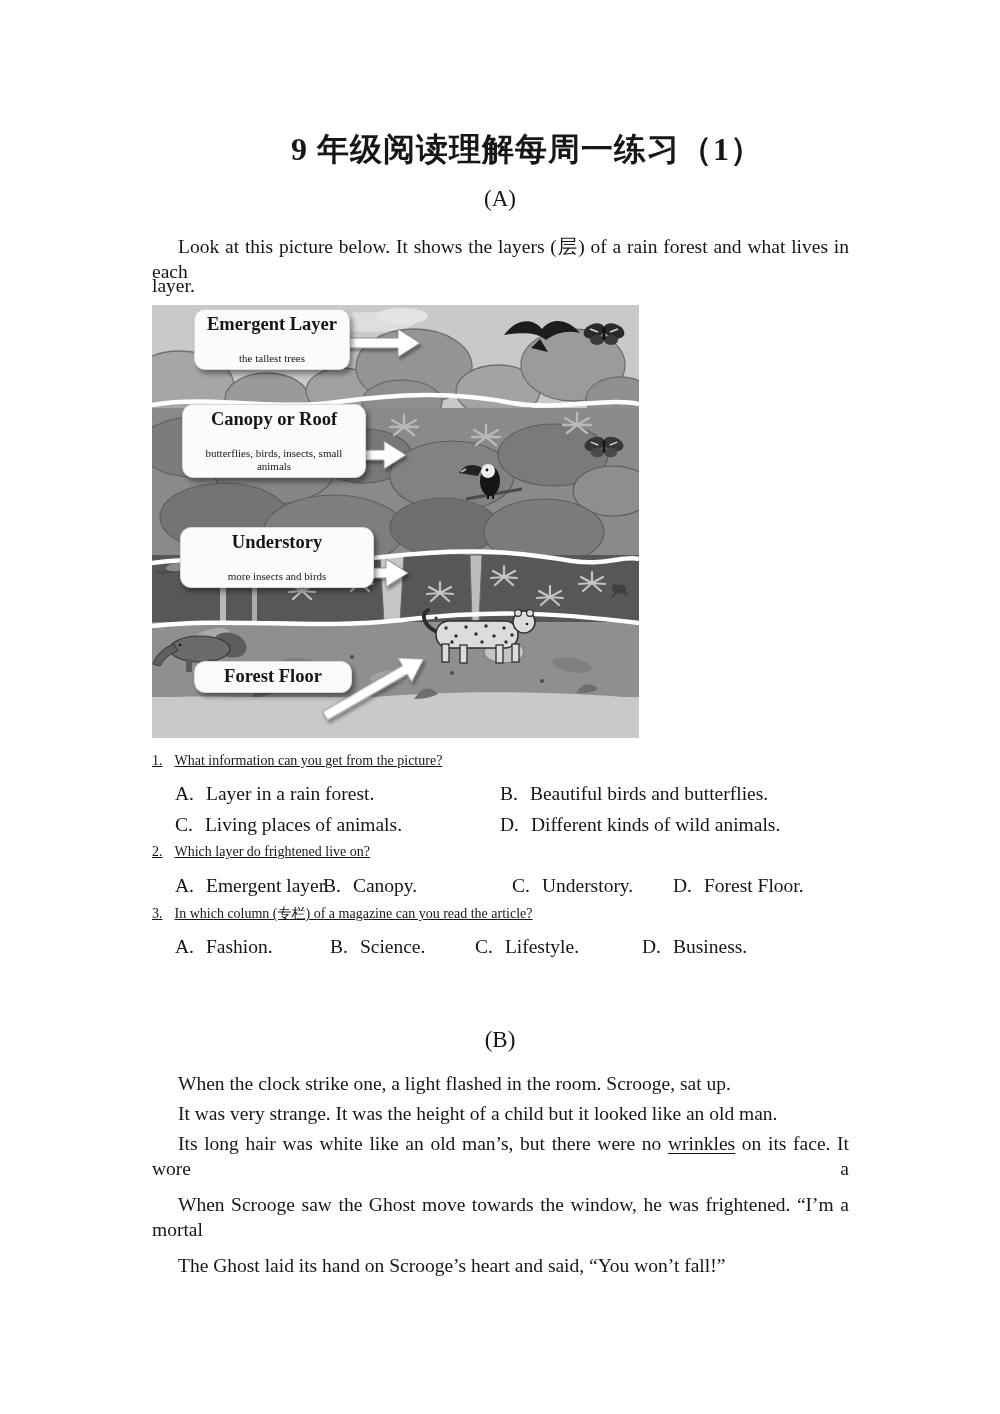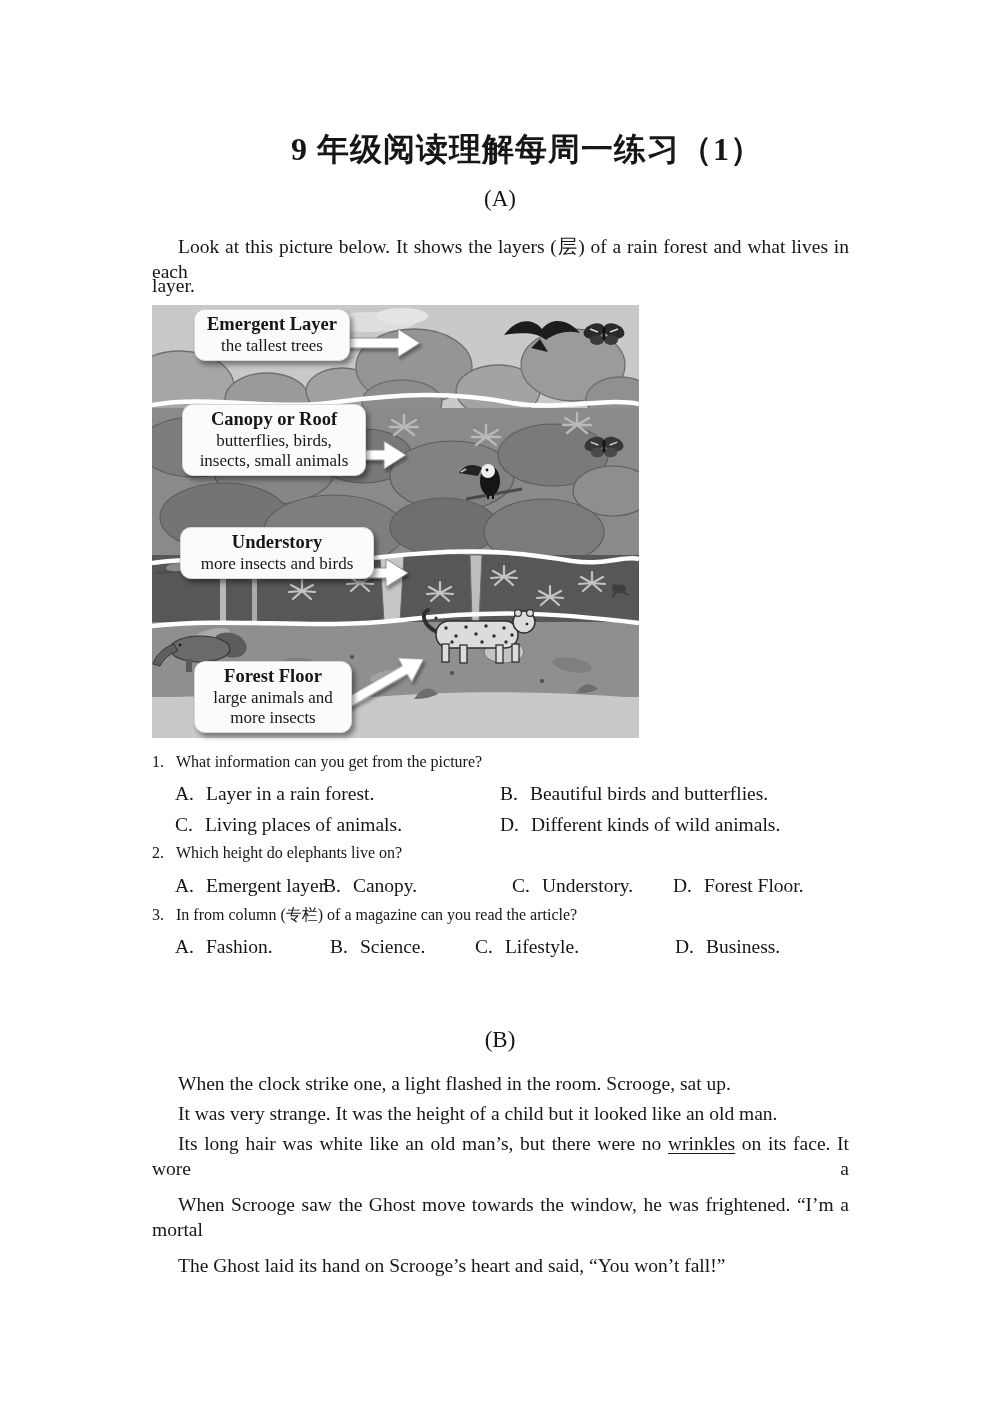--- a/index.html
+++ b/index.html
@@ -5,30 +5,30 @@
   html,body{margin:0;padding:0;background:#ffffff;}
   .page{position:relative;width:1000px;height:1414px;background:#ffffff;
         font-family:"Liberation Serif","DejaVu Serif",serif;color:#161616;overflow:hidden;}
   .abs{position:absolute;}
   .center{left:0;width:100%;text-align:center;}
   .title{font-size:32px;font-weight:700;letter-spacing:1px;margin-left:27px;}
   .sec{font-size:23px;}
   .bline{font-size:19.5px;line-height:25px;width:697px;}
   .jline{text-align:justify;text-align-last:justify;}
   .indent{text-indent:26px;}
-  .qline{font-size:16px;white-space:nowrap;}
+  .qline{font-size:14px;white-space:nowrap;text-decoration:underline;}
   .opt{position:absolute;font-size:19.5px;white-space:nowrap;}
   .letter{margin-right:12px;}
   .u{text-decoration:underline;text-underline-offset:3px;}
   .figure{width:487px;height:494px;padding-left:24px;}
   .figure svg{position:absolute;left:0;top:0;}
   .flabel{position:absolute;background:#fbfbfb;border:1px solid #d8d8d8;border-radius:11px;
           box-shadow:3px 4px 5px rgba(0,0,0,.4);text-align:center;padding:4px 7px;line-height:1.18;}
   .flabel-title{font-weight:700;font-size:18.5px;}
-  .flabel-desc{font-size:17px;}
+  .flabel-desc{font-size:11px;margin-top:16px;}
 </style>
 </head>
 <body>
 
 <div class="page">
 
   <div class="abs center title" style="top:128px">9 年级阅读理解每周一练习（1）</div>
   <div class="abs center sec" style="top:186px">(A)</div>
 
   <div class="abs bline jline indent" style="left:152px;top:234px">Look at this picture below. It shows the layers (层) of a rain forest and what lives in each</div>
@@ -226,69 +226,68 @@
     <div class="flabel" style="left:30px;top:99px;width:168px">
       <div class="flabel-title">Canopy or Roof</div>
       <div class="flabel-desc">butterflies, birds, insects, small animals</div>
     </div>
     <div class="flabel" style="left:28px;top:222px;width:178px">
       <div class="flabel-title">Understory</div>
       <div class="flabel-desc">more insects and birds</div>
     </div>
     <div class="flabel" style="left:42px;top:356px;width:142px">
       <div class="flabel-title">Forest Floor</div>
-      <div class="flabel-desc">large animals and more insects</div>
     </div>
   </div>
 
   <div class="abs qline" style="left:152px;top:753px">
     <span class="letter">1.</span><span>What information can you get from the picture?</span>
   </div>
   <div class="opt" style="left:175px;top:783px">
     <span class="letter">A.</span><span>Layer in a rain forest.</span>
   </div>
   <div class="opt" style="left:500px;top:783px">
     <span class="letter">B.</span><span>Beautiful birds and butterflies.</span>
   </div>
   <div class="opt" style="left:175px;top:814px">
     <span class="letter">C.</span><span>Living places of animals.</span>
   </div>
   <div class="opt" style="left:500px;top:814px">
     <span class="letter">D.</span><span>Different kinds of wild animals.</span>
   </div>
 
   <div class="abs qline" style="left:152px;top:844px">
-    <span class="letter">2.</span><span>Which height do elephants live on?</span>
+    <span class="letter">2.</span><span>Which layer do frightened live on?</span>
   </div>
   <div class="opt" style="left:175px;top:875px">
     <span class="letter">A.</span><span>Emergent layer.</span>
   </div>
   <div class="opt" style="left:323px;top:875px">
     <span class="letter">B.</span><span>Canopy.</span>
   </div>
   <div class="opt" style="left:512px;top:875px">
     <span class="letter">C.</span><span>Understory.</span>
   </div>
   <div class="opt" style="left:673px;top:875px">
     <span class="letter">D.</span><span>Forest Floor.</span>
   </div>
 
   <div class="abs qline" style="left:152px;top:905px">
-    <span class="letter">3.</span><span>In from column (专栏) of a magazine can you read the article?</span>
+    <span class="letter">3.</span><span>In which column (专栏) of a magazine can you read the article?</span>
   </div>
   <div class="opt" style="left:175px;top:936px">
     <span class="letter">A.</span><span>Fashion.</span>
   </div>
   <div class="opt" style="left:330px;top:936px">
     <span class="letter">B.</span><span>Science.</span>
   </div>
   <div class="opt" style="left:475px;top:936px">
     <span class="letter">C.</span><span>Lifestyle.</span>
   </div>
-  <div class="opt" style="left:675px;top:936px">
+  <div class="opt" style="left:642px;top:936px">
     <span class="letter">D.</span><span>Business.</span>
   </div>
 
   <div class="abs center sec" style="top:1027px">(B)</div>
 
   <div class="abs bline indent" style="left:152px;top:1071px">When the clock strike one, a light flashed in the room. Scrooge, sat up.</div>
   <div class="abs bline indent" style="left:152px;top:1101px">It was very strange. It was the height of a child but it looked like an old man.</div>
 
   <div class="abs bline jline indent" style="left:152px;top:1131px">
     <span>Its long hair was white like an old man’s, but there were no </span><span class="u">wrinkles</span><span> on its face. It wore a</span>

